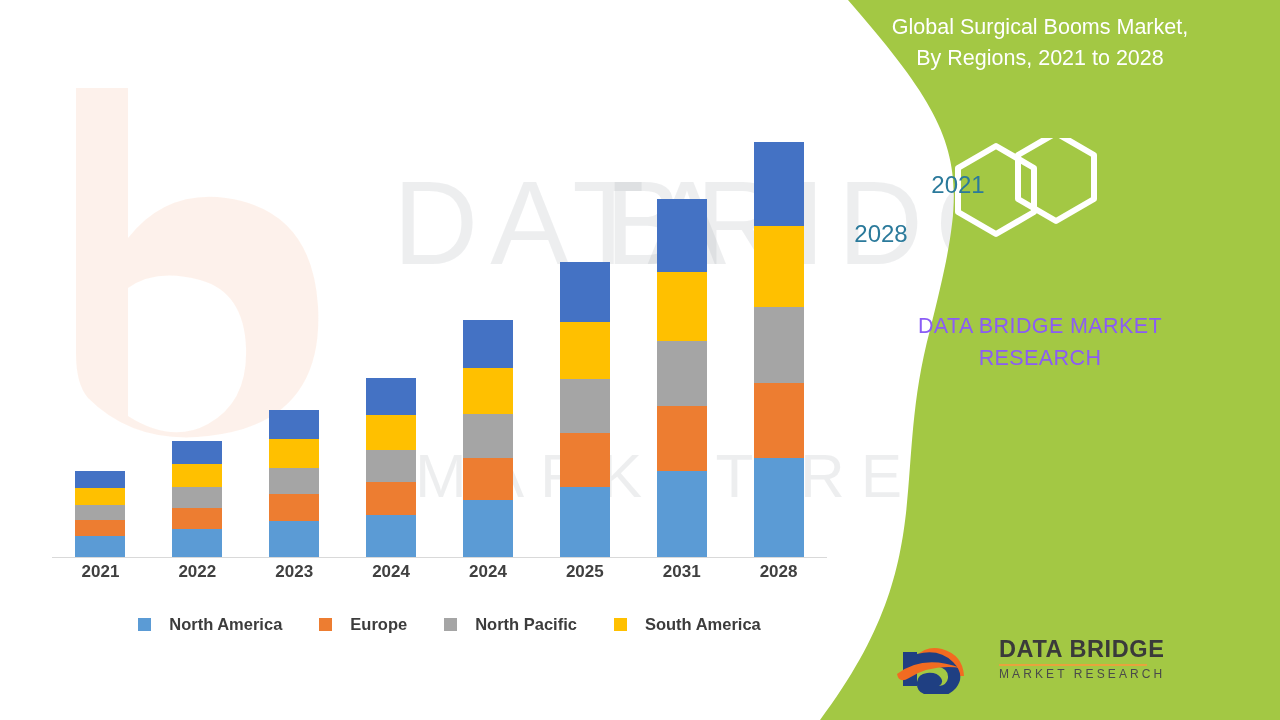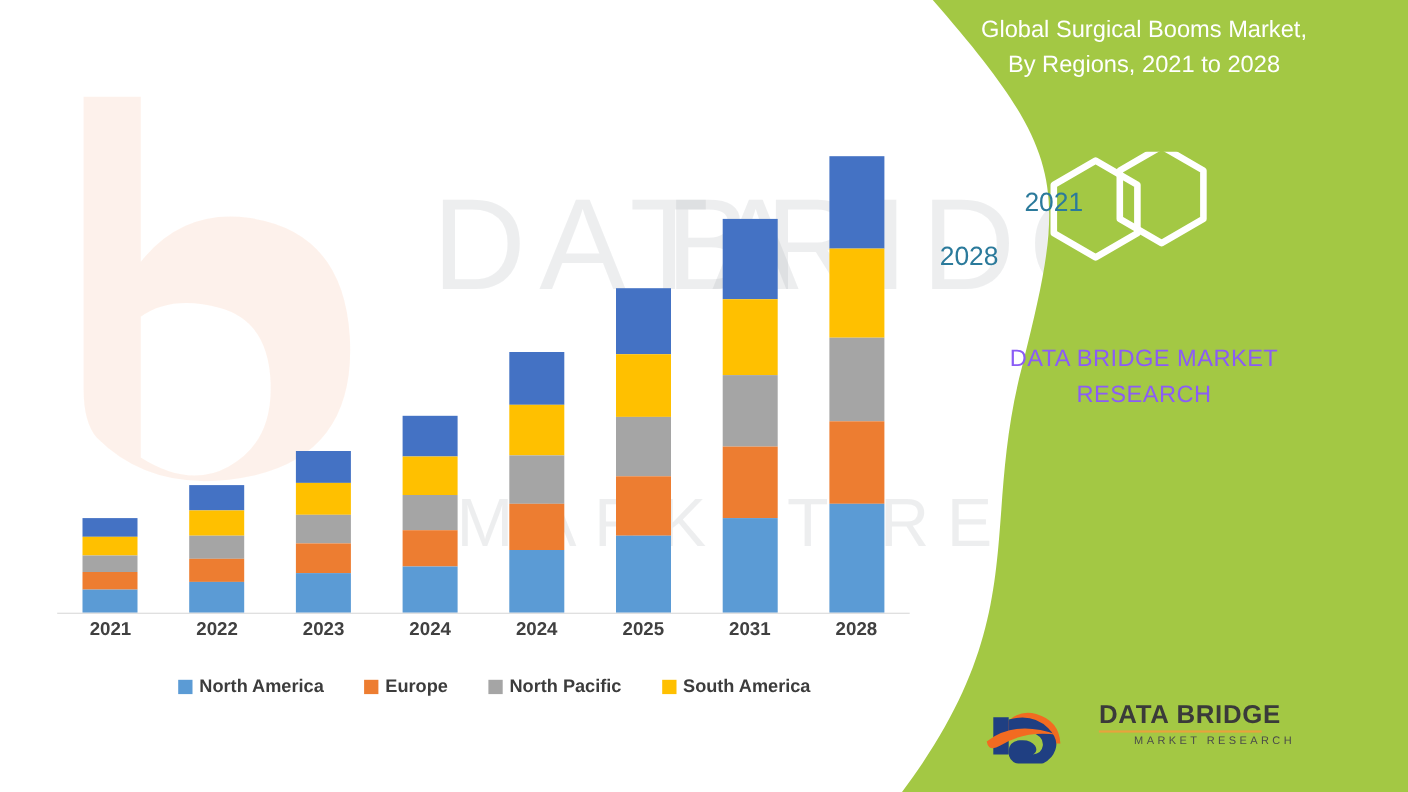--- a/index.html
+++ b/index.html
@@ -71,21 +71,21 @@
   }
   .x-label {
     width:96px; text-align:center;
     font-size:17px; font-weight:700; color:#404040;
   }
 
   .legend {
     position:absolute; left:52px; top:615px; width:775px;
     display:flex; align-items:center; justify-content:center; gap:17px;
   }
-  .legend-item { display:flex; align-items:center; gap:6px;padding-left:20px; }
+  .legend-item { display:flex; align-items:center; gap:18px;padding-left:20px; }
   .legend-swatch { width:13px; height:13px; display:block; }
   .legend-label { font-size:16.5px; font-weight:700; color:#3c3c3c; white-space:nowrap; }
 
   
   .green-panel {
     position:absolute; right:0; top:0; width:460px; height:720px; z-index:2;
   }
   .green-panel svg { display:block; width:460px; height:720px; }
 
   .green-content { position:absolute; right:10px; top:0; width:460px; height:720px; z-index:4; pointer-events:none; }
@@ -115,22 +115,22 @@
   
   .logo-block { position:absolute; left:895px; top:628px; width:230px; height:70px; z-index:5; }
   .logo-mark { position:absolute; left:0; top:2px; width:78px; height:64px; }
   .logo-words { position:absolute; left:104px; top:8px; width:150px; }
   .logo-main {
     font-size:23.5px; font-weight:700; color:#3a3a3a;
     letter-spacing:0.6px; line-height:26px; white-space:nowrap;
   }
   .logo-rule { width:148px; height:2px; background:#e8a33d; margin:2px 0 2px 0; }
   .logo-sub {
-    font-size:10px; color:#4a4a4a; letter-spacing:3.1px;
-    white-space:nowrap; line-height:12px;margin-left:32px;
+    font-size:12px; color:#4a4a4a; letter-spacing:3.1px;
+    white-space:nowrap; line-height:12px;
   }
 </style>
 </head>
 <body>
 
 <div id="root">
 
   <div class="wm-layer">
     <svg class="wm-b" viewBox="0 0 268 420">
       <path d="M18 10 h52 v150 q38 -48 98 -40 q86 12 92 108 q6 104 -86 126 q-90 20 -144 -34 q-12 -14 -12 -44 z

